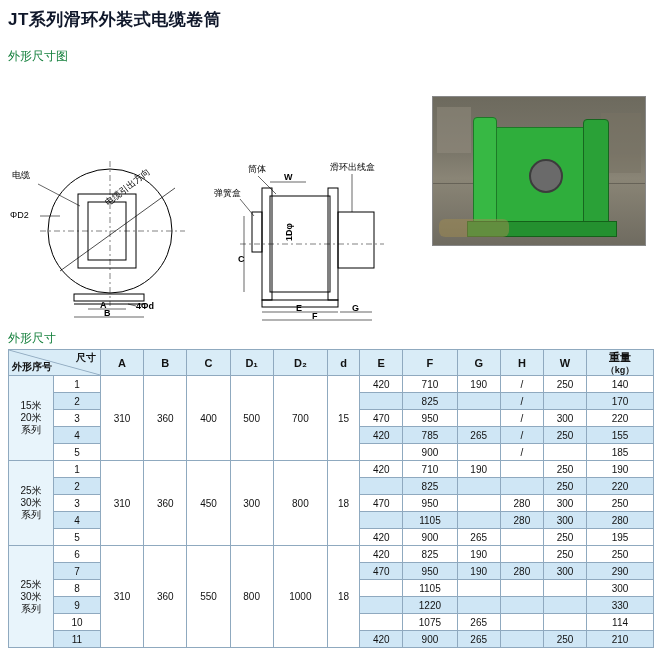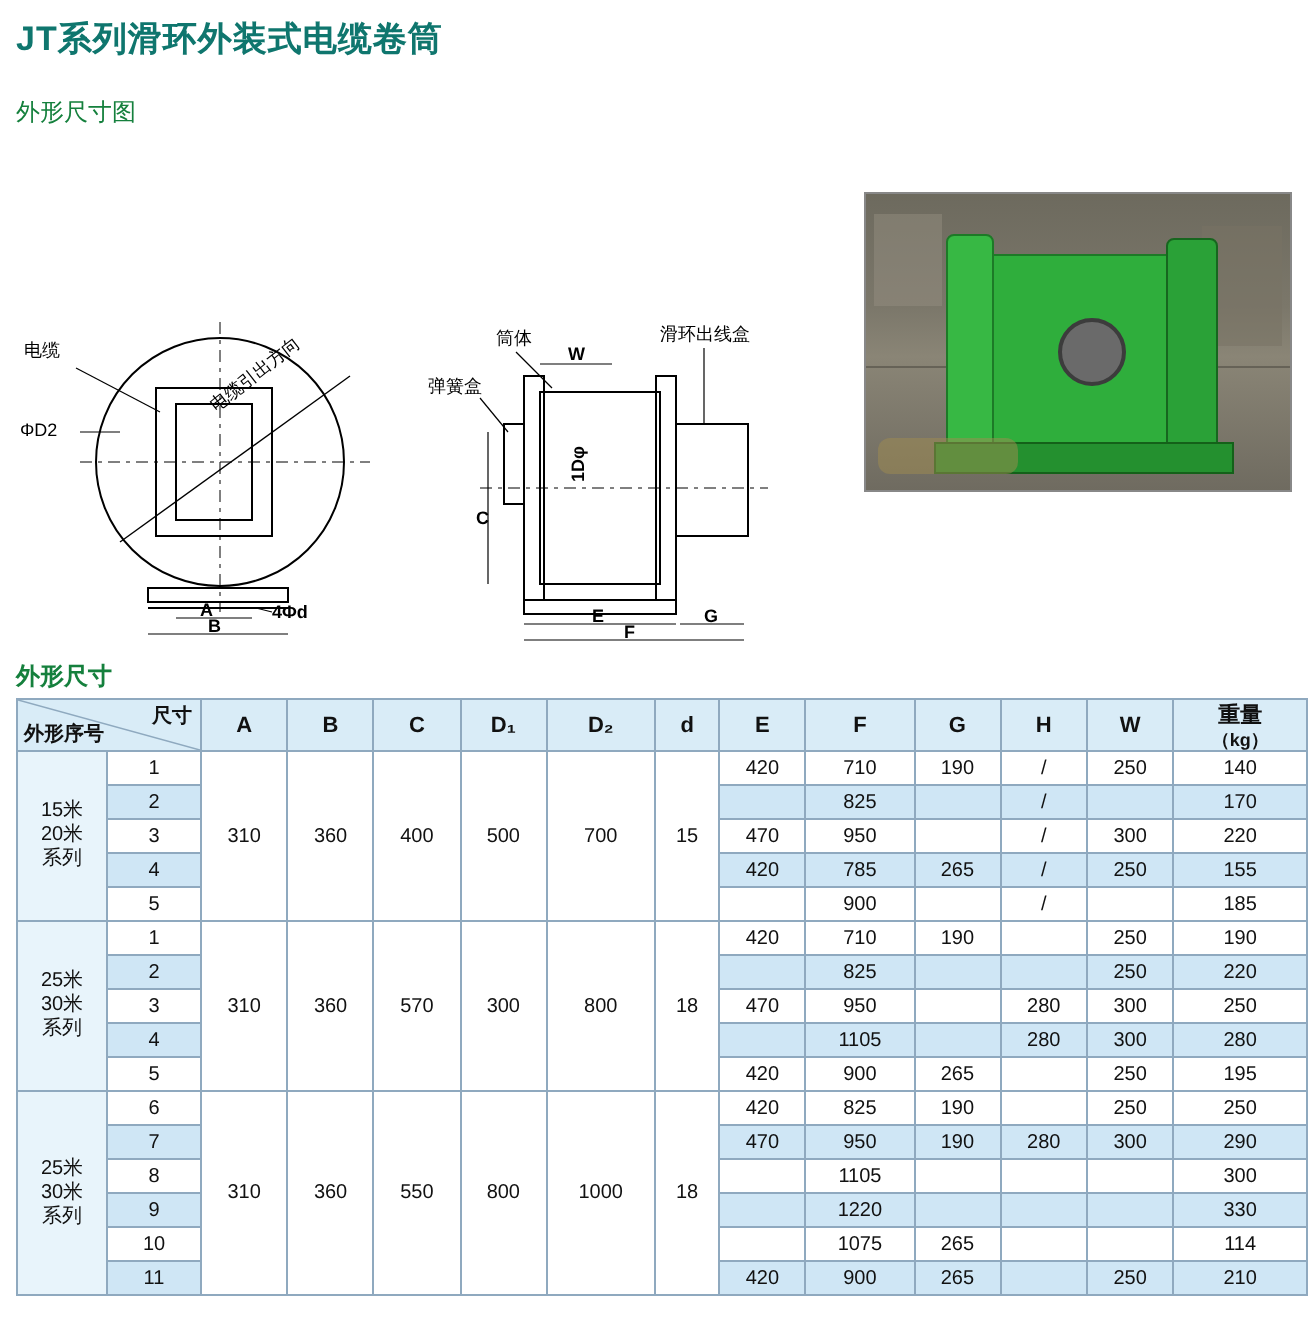--- a/index.html
+++ b/index.html
@@ -6,28 +6,28 @@
   body{
     width:655px;height:666px;
     background:#ffffff;
     font-family:"Liberation Sans", sans-serif;
     color:#000;
     overflow:hidden;
     position:relative;
   }
   .page-title{
     position:absolute; left:8px; top:8px;
-    font-size:17px; font-weight:bold; color:#0f766e;
+    font-size:17px; font-weight:bold; color:#0f172a;
     letter-spacing:0.5px;
   }
   .section-label{
     position:absolute; font-size:12px; color:#15803d;
   }
   #sec-outline{ left:8px; top:48px; }
-  #sec-dims{ left:8px; top:330px; font-weight:bold;}
+  #sec-dims{ left:8px; top:330px; font-weight:normal;}
   .drawing{
     position:absolute; left:0px; top:66px; width:420px; height:255px;
   }
   .photo{
     position:absolute; left:432px; top:96px; width:212px; height:148px;
     border:1px solid #888;
     background:
       linear-gradient(180deg,#6d6a5e 0%,#7b776a 38%,#8a8576 55%,#6f6b60 100%);
     overflow:hidden;
   }
@@ -272,21 +272,21 @@
       </tr>
       <tr>
         <td rowspan="5" class="lightblue" style="width: 40px; line-height: 12px;">
           <div>25米</div>
           <div>30米</div>
           <div>系列</div>
         </td>
         <td class="white" style="width: 42px;">1</td>
         <td rowspan="5" class="white">310</td>
         <td rowspan="5" class="white">360</td>
-        <td rowspan="5" class="white">570</td>
+        <td rowspan="5" class="white">450</td>
         <td rowspan="5" class="white">300</td>
         <td rowspan="5" class="white">800</td>
         <td rowspan="5" class="white">18</td>
         <td class="white">420</td>
         <td class="white">710</td>
         <td class="white">190</td>
         <td class="white"></td>
         <td class="white">250</td>
         <td class="white">190</td>
       </tr>

